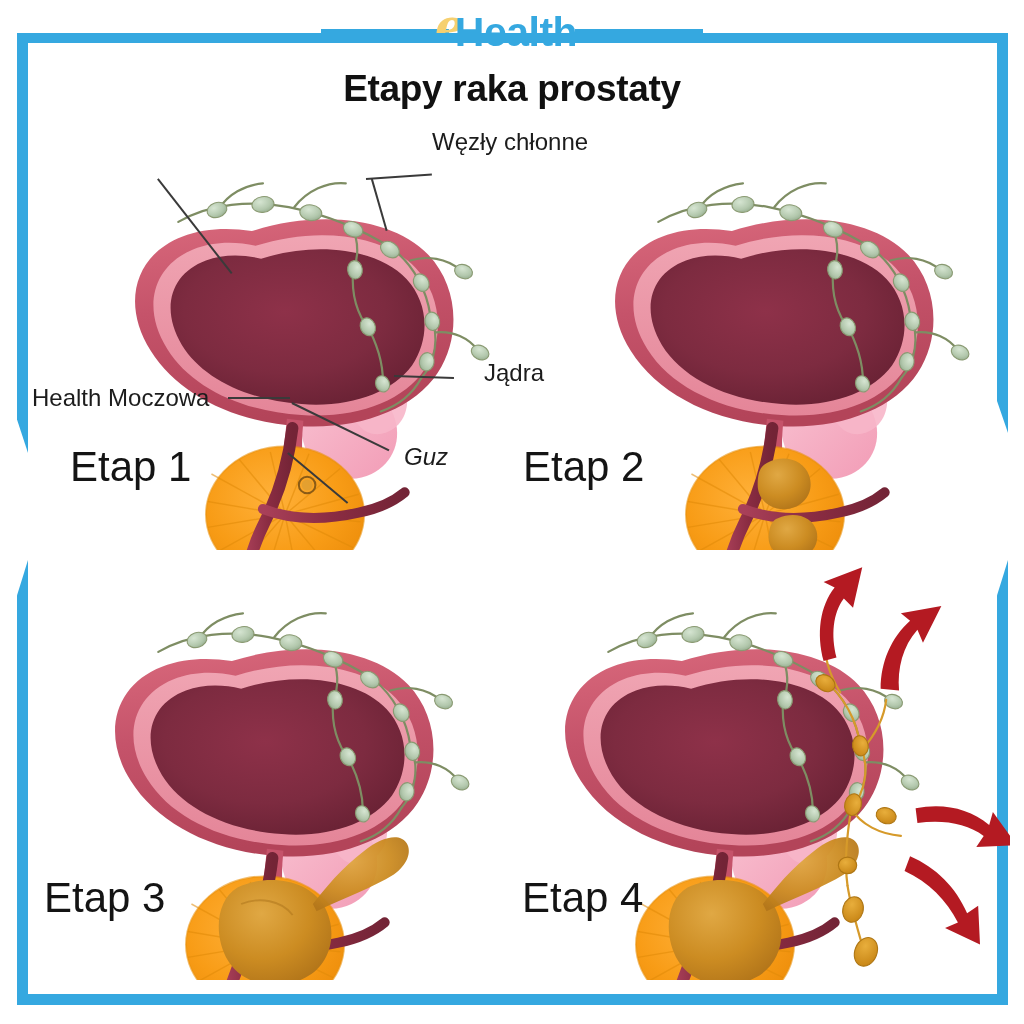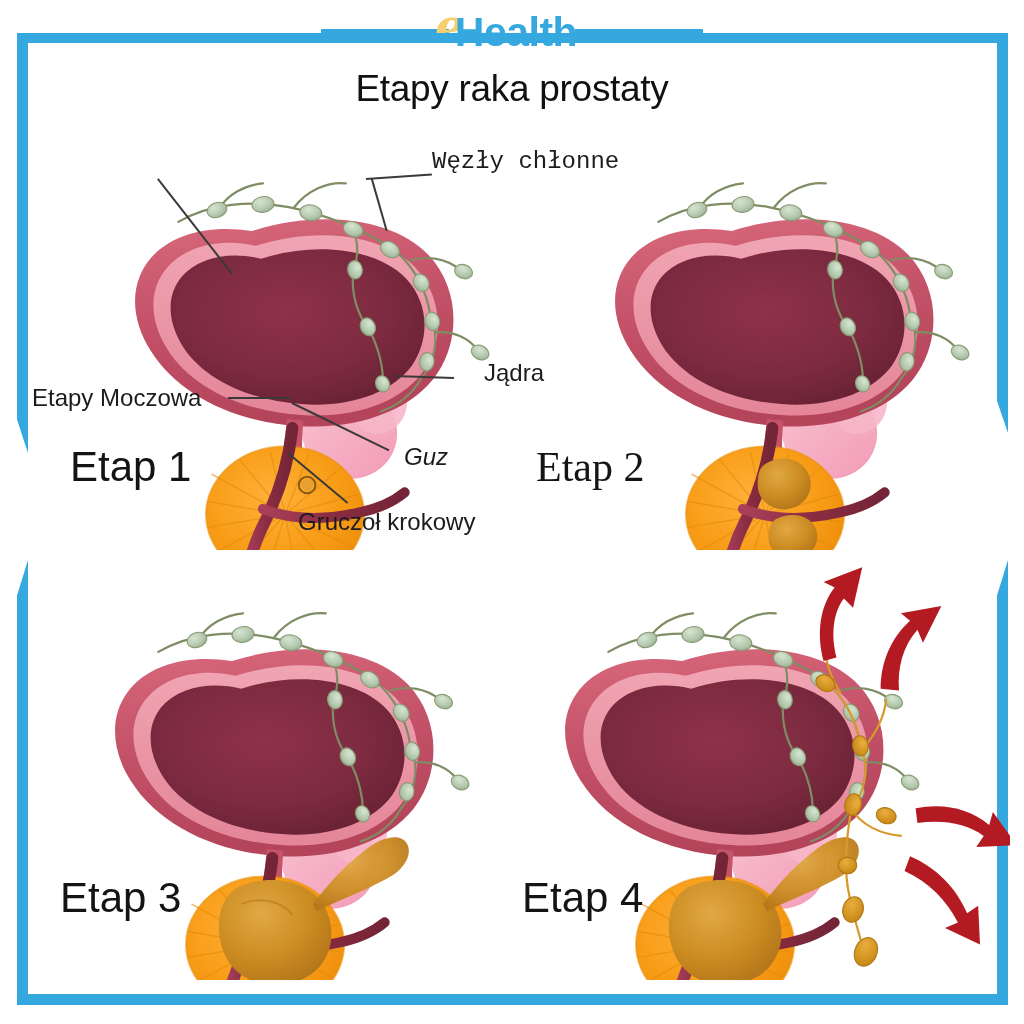--- a/index.html
+++ b/index.html
@@ -89,21 +89,21 @@
                    clip-path: polygon(0 8%, 100% 0, 100% 100%, 0 100%); }
 
   
   .page-title {
     position: absolute;
     left: 0;
     top: 68px;
     width: 1024px;
     text-align: center;
     font-size: 37px;
-    font-weight: 400;
+    font-weight: 700;
     color: #111111;
     letter-spacing: -0.3px;
   }
 
   
   .label {
     position: absolute;
     font-size: 24px;
     color: #1c1c1c;
     white-space: nowrap;
@@ -353,34 +353,33 @@
                    C486 212 458 208 432 212 Z"></path>
           <path d="M424 248 C452 260 474 282 486 310 L498 302 L500 344 L462 326 L476 320
                    C464 296 444 276 418 264 Z"></path>
         </g>
       </g>
     </svg>
   </div>
 
   <div class="leader" style="left:158px; top:178px; width:120px; transform:rotate(52deg);"></div>
 
-  <div class="label" style="left:432px; top:148px;font-family:Liberation Mono, monospace;">Węzły chłonne</div>
+  <div class="label" style="left:432px; top:128px;">Węzły chłonne</div>
   <div class="leader" style="left:366px; top:178px; width:66px; transform:rotate(-4deg);"></div>
   <div class="leader" style="left:372px; top:178px; width:54px; transform:rotate(74deg);"></div>
 
-  <div class="label" style="left:32px; top:384px;">Etapy Moczowa</div>
+  <div class="label" style="left:32px; top:384px;">Health Moczowa</div>
   <div class="leader" style="left:228px; top:397px; width:62px; transform:rotate(0deg);"></div>
 
   <div class="label" style="left:484px; top:359px;">Jądra</div>
   <div class="leader" style="left:394px; top:375px; width:60px; transform:rotate(2deg);"></div>
 
   <div class="label" style="left:404px; top:443px;font-style:italic;">Guz</div>
   <div class="leader" style="left:292px; top:402px; width:108px; transform:rotate(26deg);"></div>
 
-  <div class="label" style="left:298px; top:508px;">Gruczoł krokowy</div>
   <div class="leader" style="left:288px; top:452px; width:78px; transform:rotate(40deg);"></div>
 
   <div class="stage-label" style="left:70px; top:443px;">Etap 1</div>
-  <div class="stage-label" style="left:536px; top:443px;font-family:Liberation Serif, serif;">Etap 2</div>
-  <div class="stage-label" style="left:60px; top:874px;text-align:right;">Etap 3</div>
+  <div class="stage-label" style="left:523px; top:443px;">Etap 2</div>
+  <div class="stage-label" style="left:44px; top:874px;text-align:right;">Etap 3</div>
   <div class="stage-label" style="left:510px; top:874px;margin-left:12px;">Etap 4</div>
 
 </div>
 
 </body></html>

